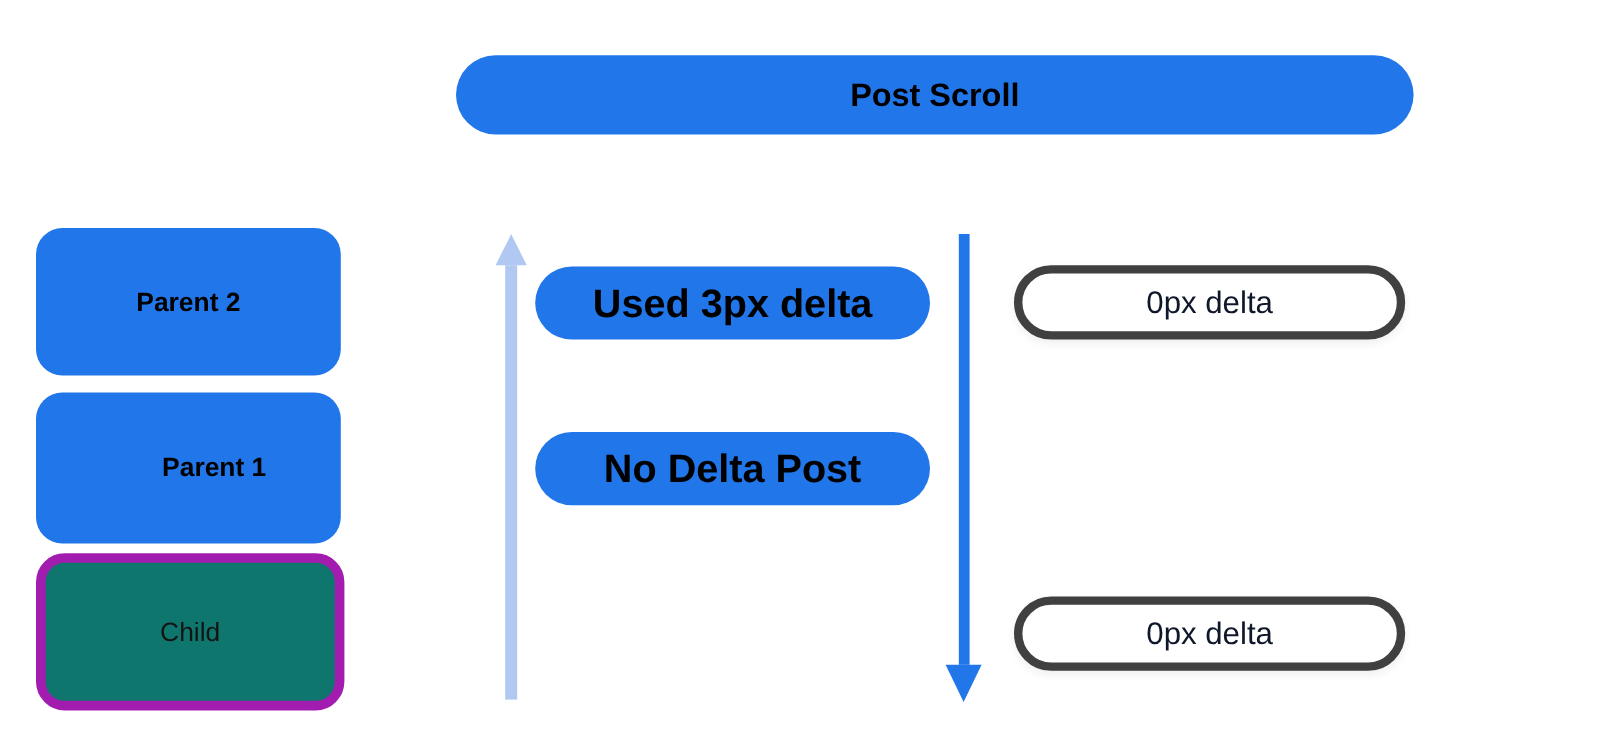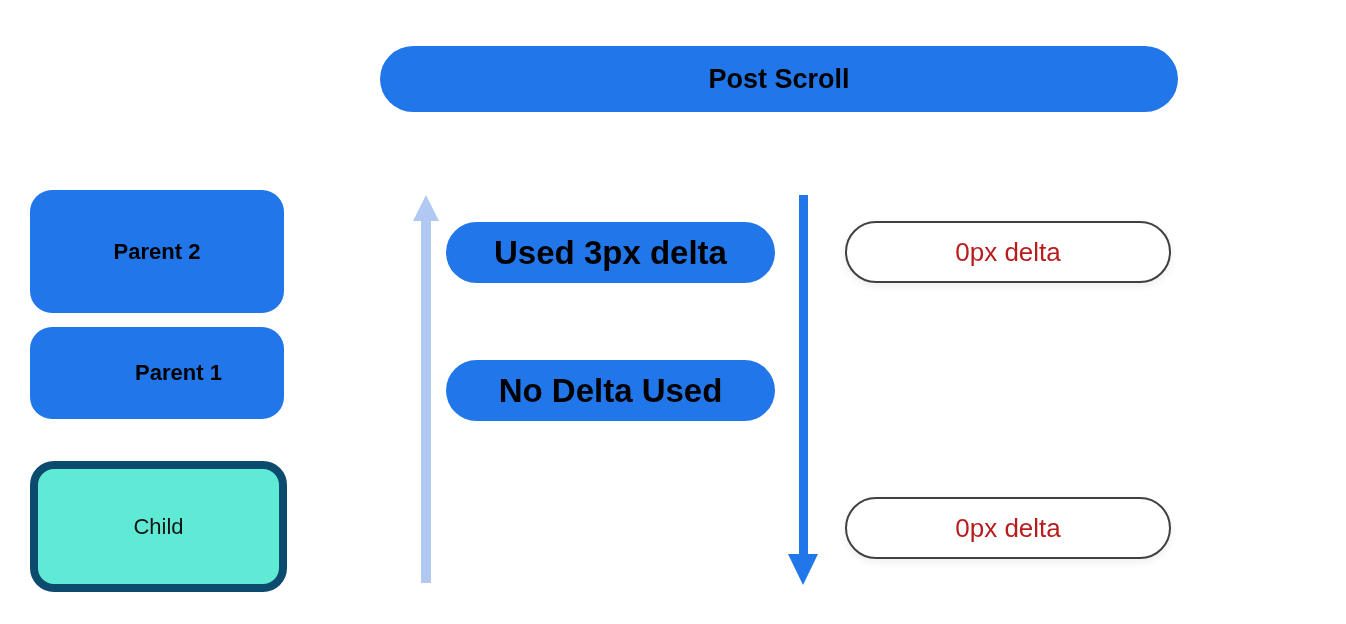--- a/index.html
+++ b/index.html
@@ -44,25 +44,25 @@
     left: 30px;
     width: 254px;
     display: flex;
     align-items: center;
     justify-content: center;
     box-sizing: border-box;
     border-radius: 22px;
     font-size: 22px;
   }
   .box.parent2 { top: 190px; height: 123px; }
-  .box.parent1 { top: 327px; height: 92px; padding-left: 43px; }
+  .box.parent1 { top: 327px; height: 126px; padding-left: 43px; }
   .box.child {
     top: 461px; height: 131px; width: 257px;
-    background: #5eead4;
-    border: 8px solid #0c4a6e;
+    background: #0f766e;
+    border: 8px solid #a21caf;
     border-radius: 24px;
     color: #141414;
     font-weight: 500;
   }
 
   
   .center-pill {
     left: 446px;
     width: 329px; height: 61px;
     border-radius: 31px;
@@ -70,23 +70,23 @@
   }
   .center-pill.used  { top: 222px; }
   .center-pill.nodelta { top: 360px; }
 
   
   .white-pill {
     left: 845px;
     width: 326px; height: 62px;
     border-radius: 31px;
     background: #ffffff;
-    border: 2px solid #404040;
+    border: 7px solid #404040;
     box-shadow: 0 3px 8px rgba(0,0,0,0.07);
-    color: #b91c1c;
+    color: #0f172a;
     font-weight: 500;
     font-size: 26px;
   }
   .white-pill.top    { top: 221px; }
   .white-pill.bottom { top: 497px; }
 
   
   .arrow {
     position: absolute;
     display: flex;
@@ -145,21 +145,21 @@
 
   <div class="arrow arrow-up">
     <div class="head"></div>
     <div class="shaft"></div>
   </div>
 
   <div class="pill blue-fill center-pill used">
     <span>Used 3px delta</span>
   </div>
   <div class="pill blue-fill center-pill nodelta">
-    <span>No Delta Used</span>
+    <span>No Delta Post</span>
   </div>
 
   <div class="arrow arrow-down">
     <div class="shaft"></div>
     <div class="head"></div>
   </div>
 
   <div class="pill white-pill top">
     <span>0px delta</span>
   </div>

